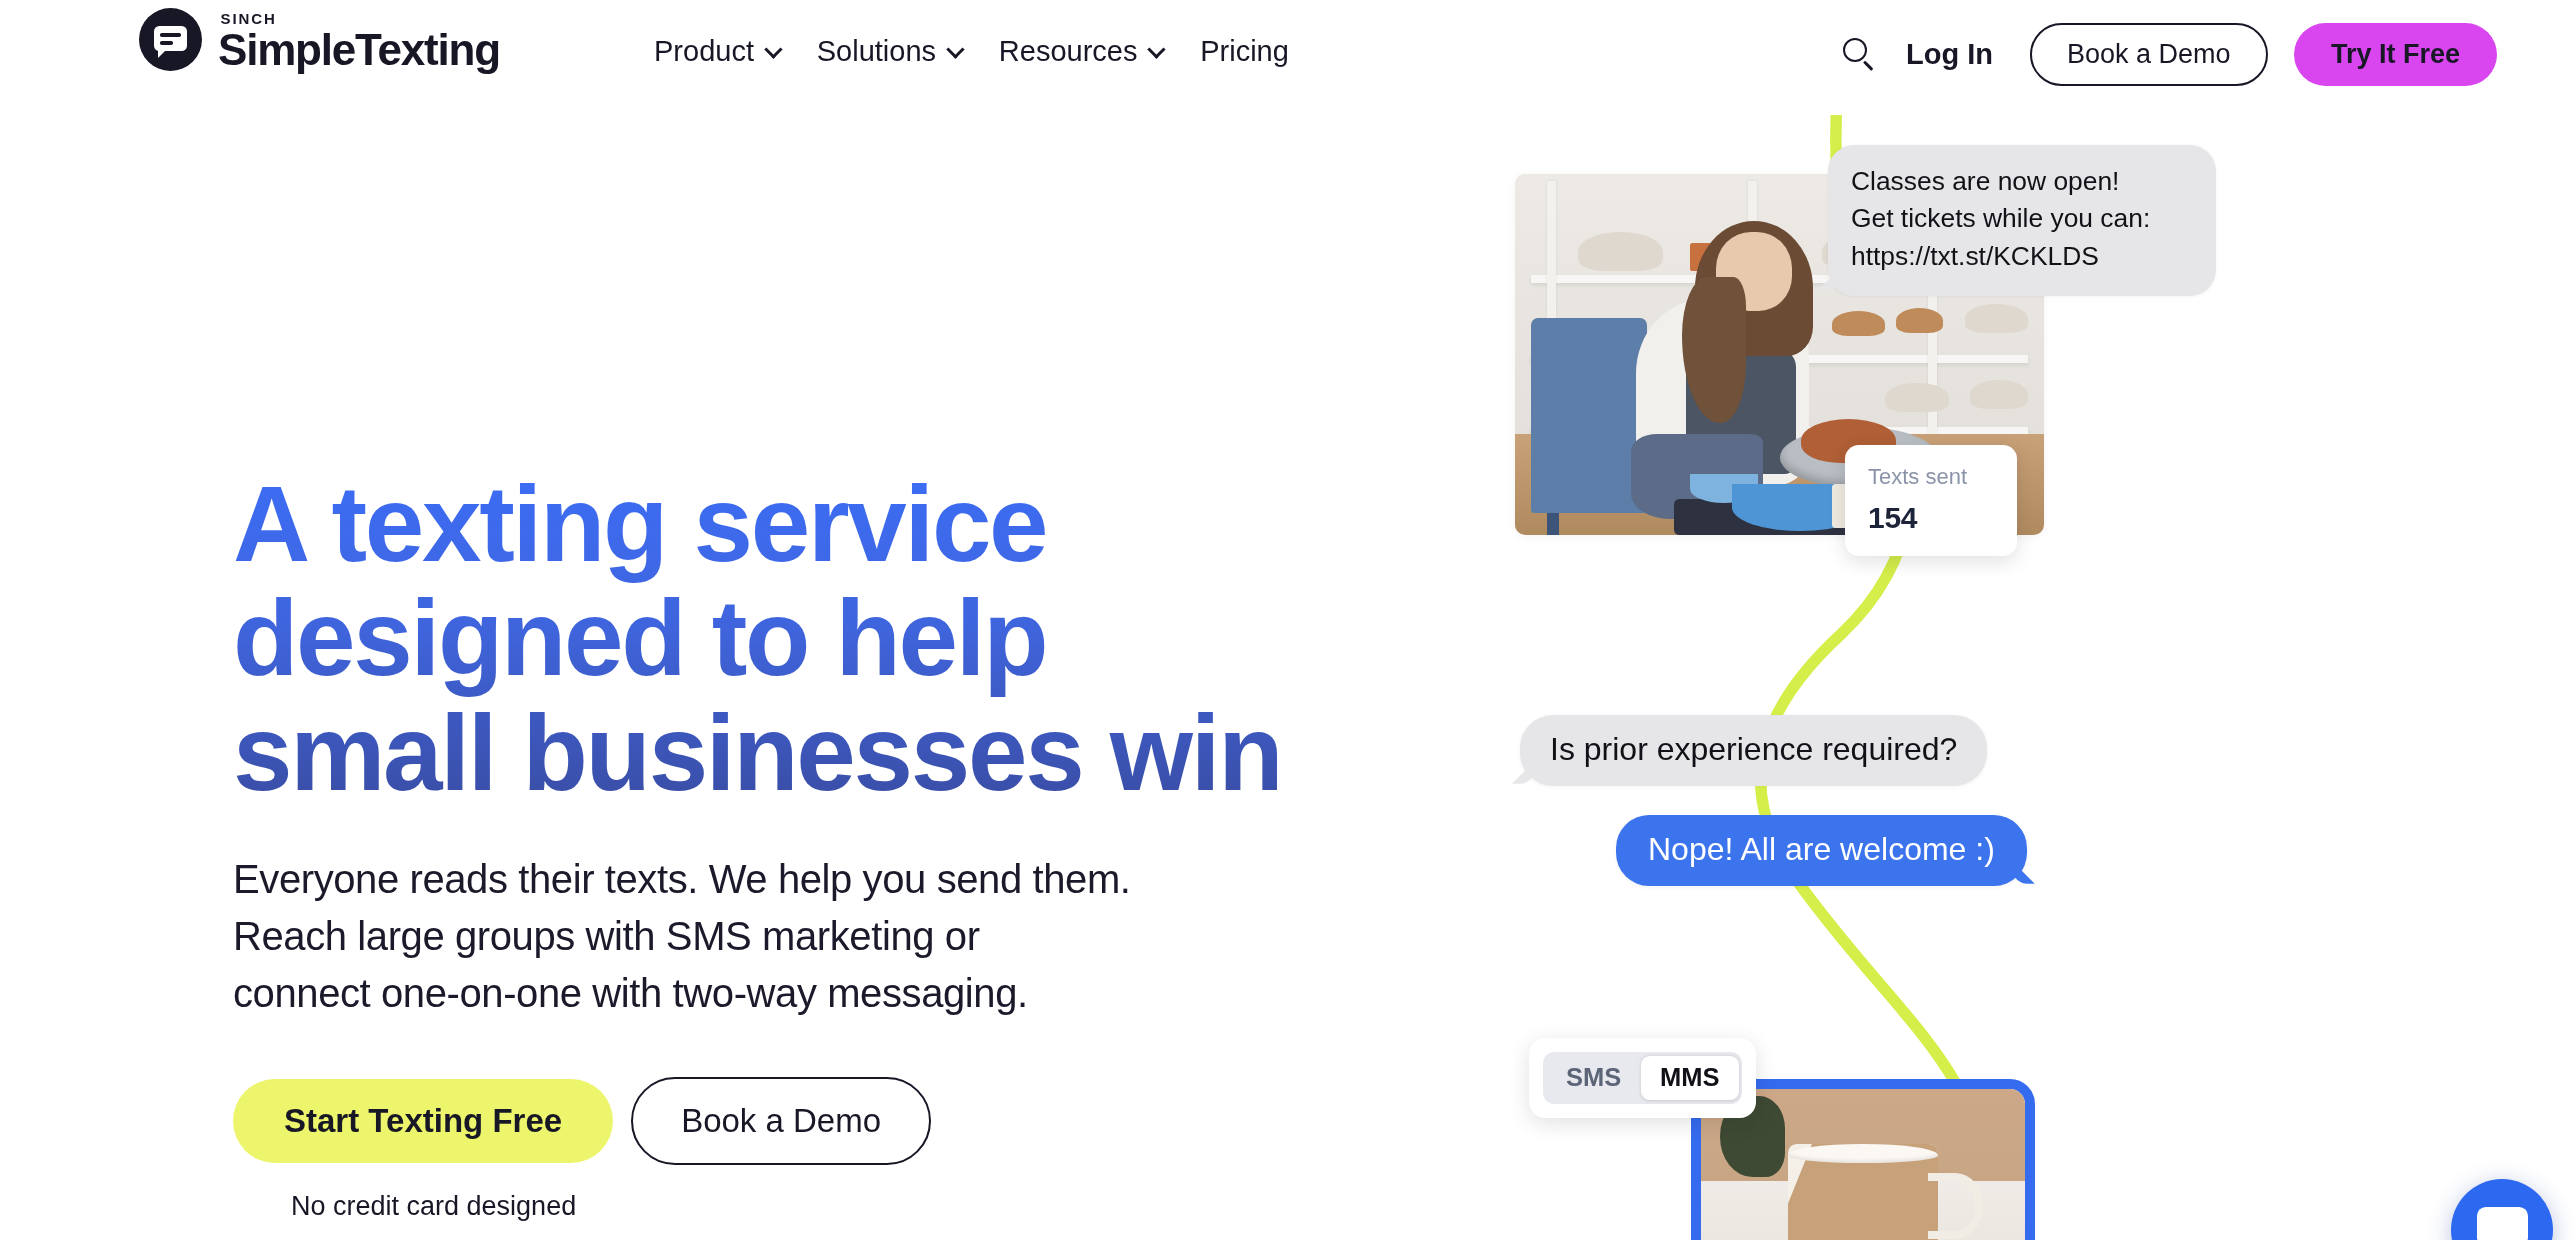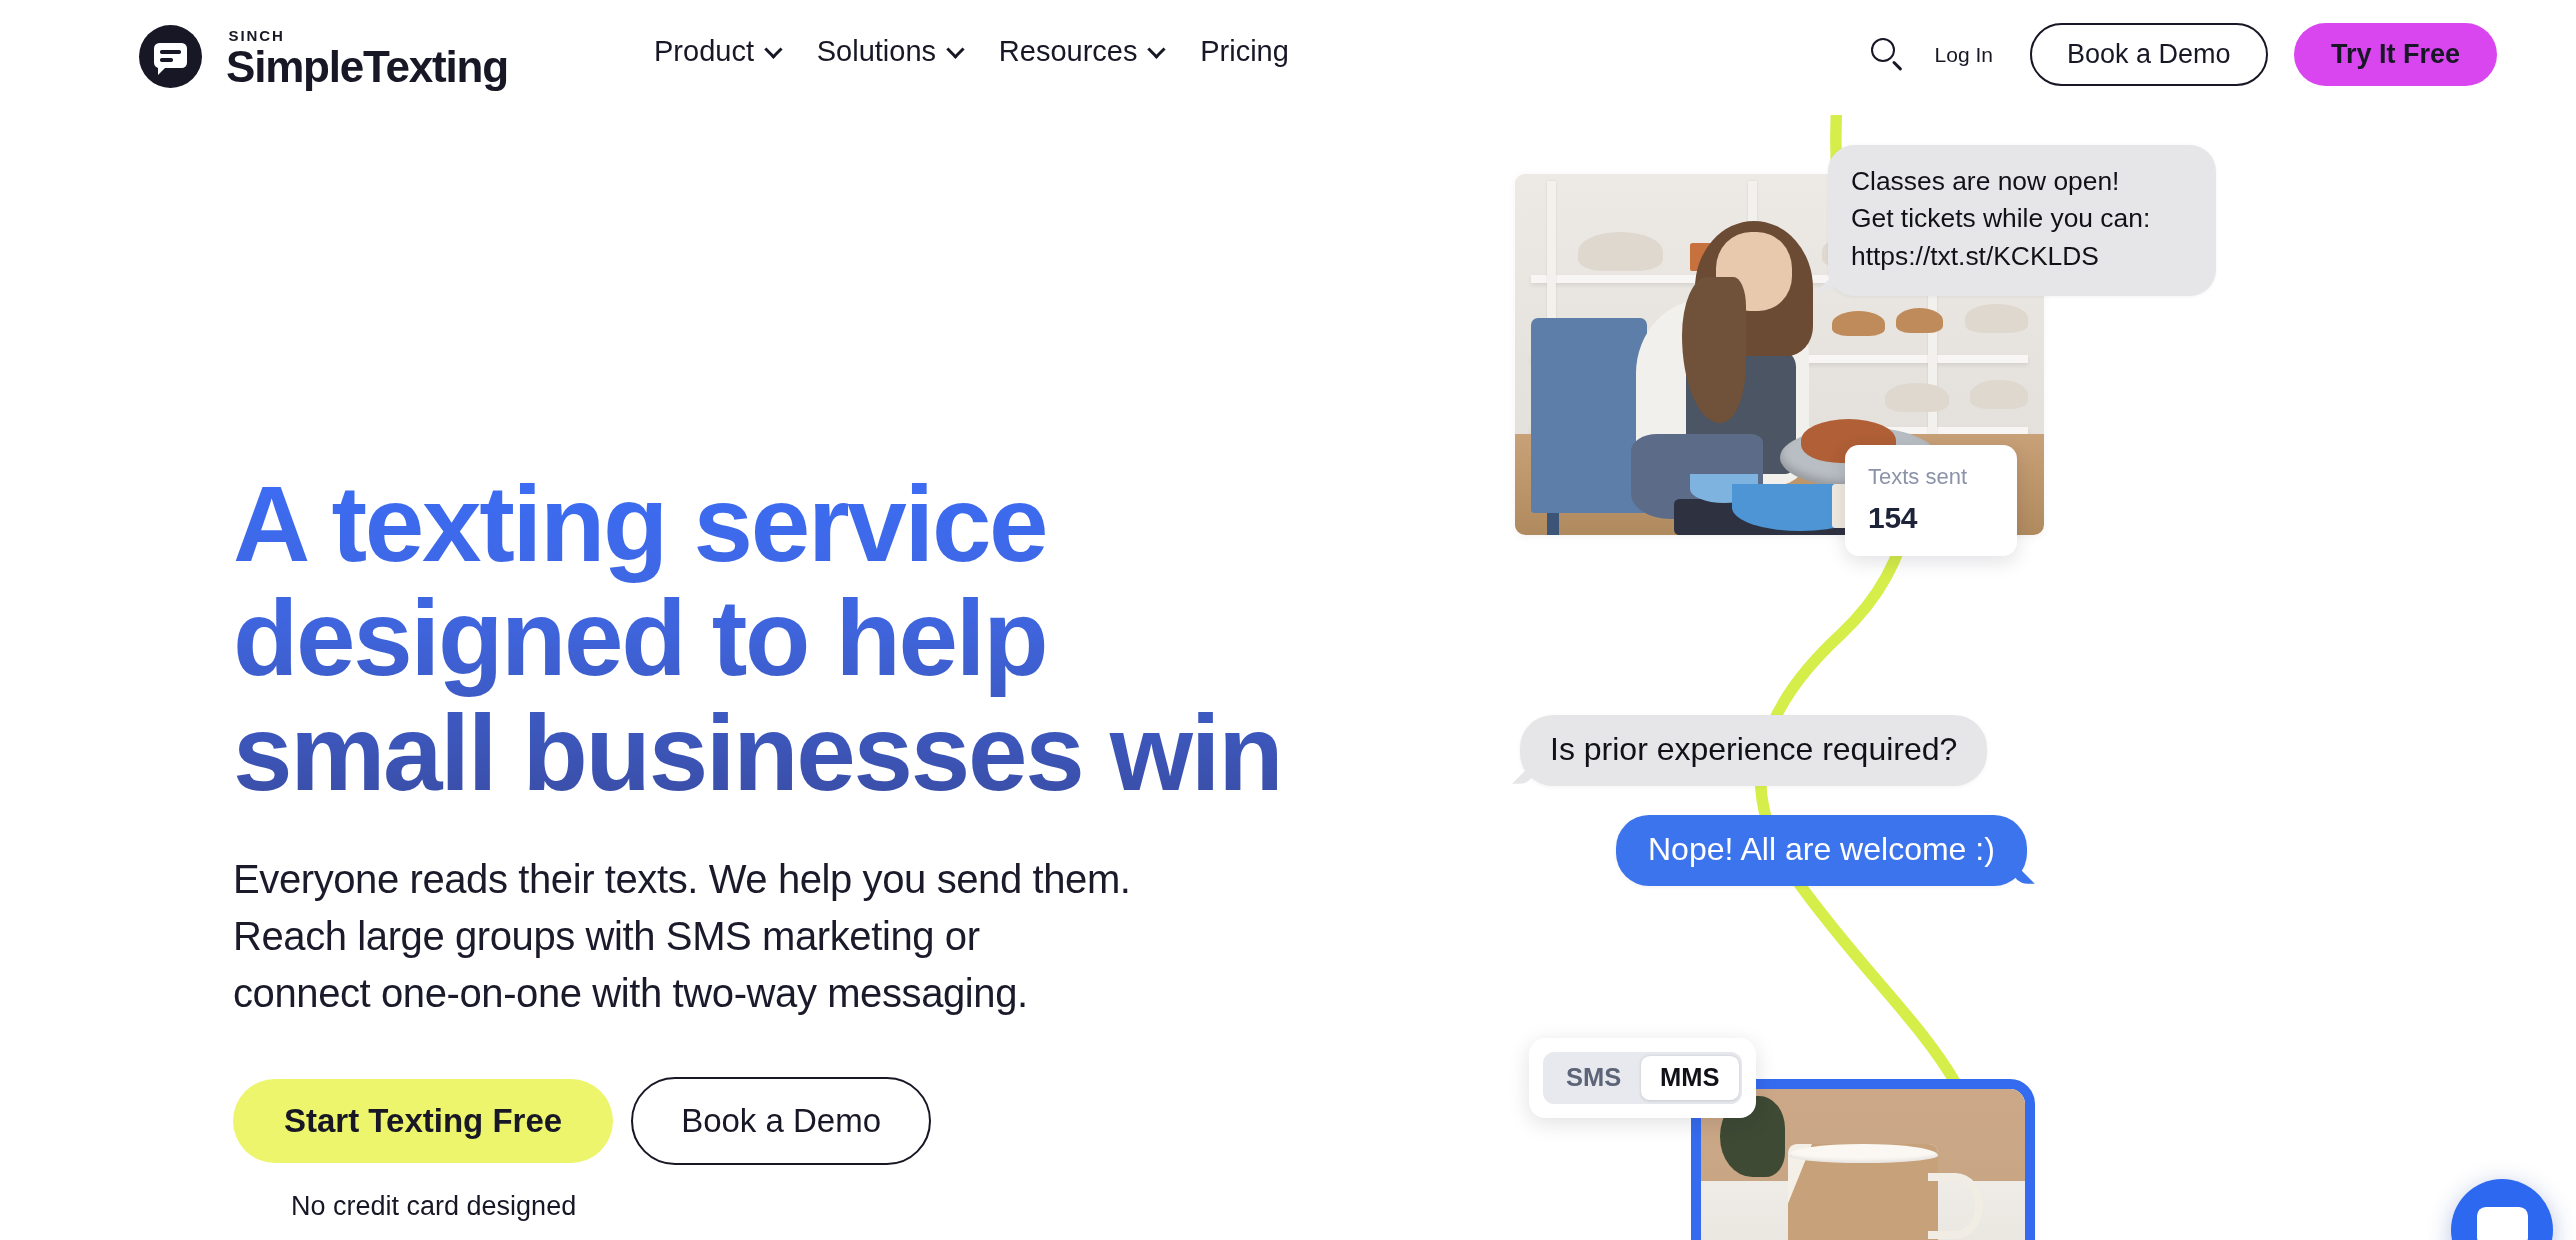--- a/index.html
+++ b/index.html
@@ -29,24 +29,24 @@
     height: 115px;
     display: flex;
     align-items: center;
     background: #ffffff;
     z-index: 60;
   }
 
   .logo-wrap {
     position: absolute;
     left: 139px;
-    top: 25px;
+    top: 8px;
     display: flex;
     align-items: flex-end;
-    gap: 24px;
+    gap: 16px;
   }
   .logo-mark {
     width: 63px; height: 63px;
     border-radius: 50%;
     background: #171726;
     position: relative;
     flex: none;
   }
   .logo-mark .bubble {
     position: absolute;
@@ -139,25 +139,26 @@
   .search-btn .handle {
     position: absolute;
     left: 26.4px; top: 26.4px;
     width: 12.3px; height: 2.8px;
     background: #171726;
     transform: rotate(45deg);
     transform-origin: left center;
     border-radius: 1.8px;
   }
   .login-link {
-    font-size: 21px;
+    font-size: 29px;
     color: #171726;
     cursor: pointer;
     margin-right: 10.6px;
     white-space: nowrap;
+    font-weight: bold;
   }
   .btn-outline {
     border: 2.2px solid #171726;
     border-radius: 88px;
     padding: 14px 35px;
     font-size: 27px;
     color: #171726;
     background: #fff;
     cursor: pointer;
     white-space: nowrap;

